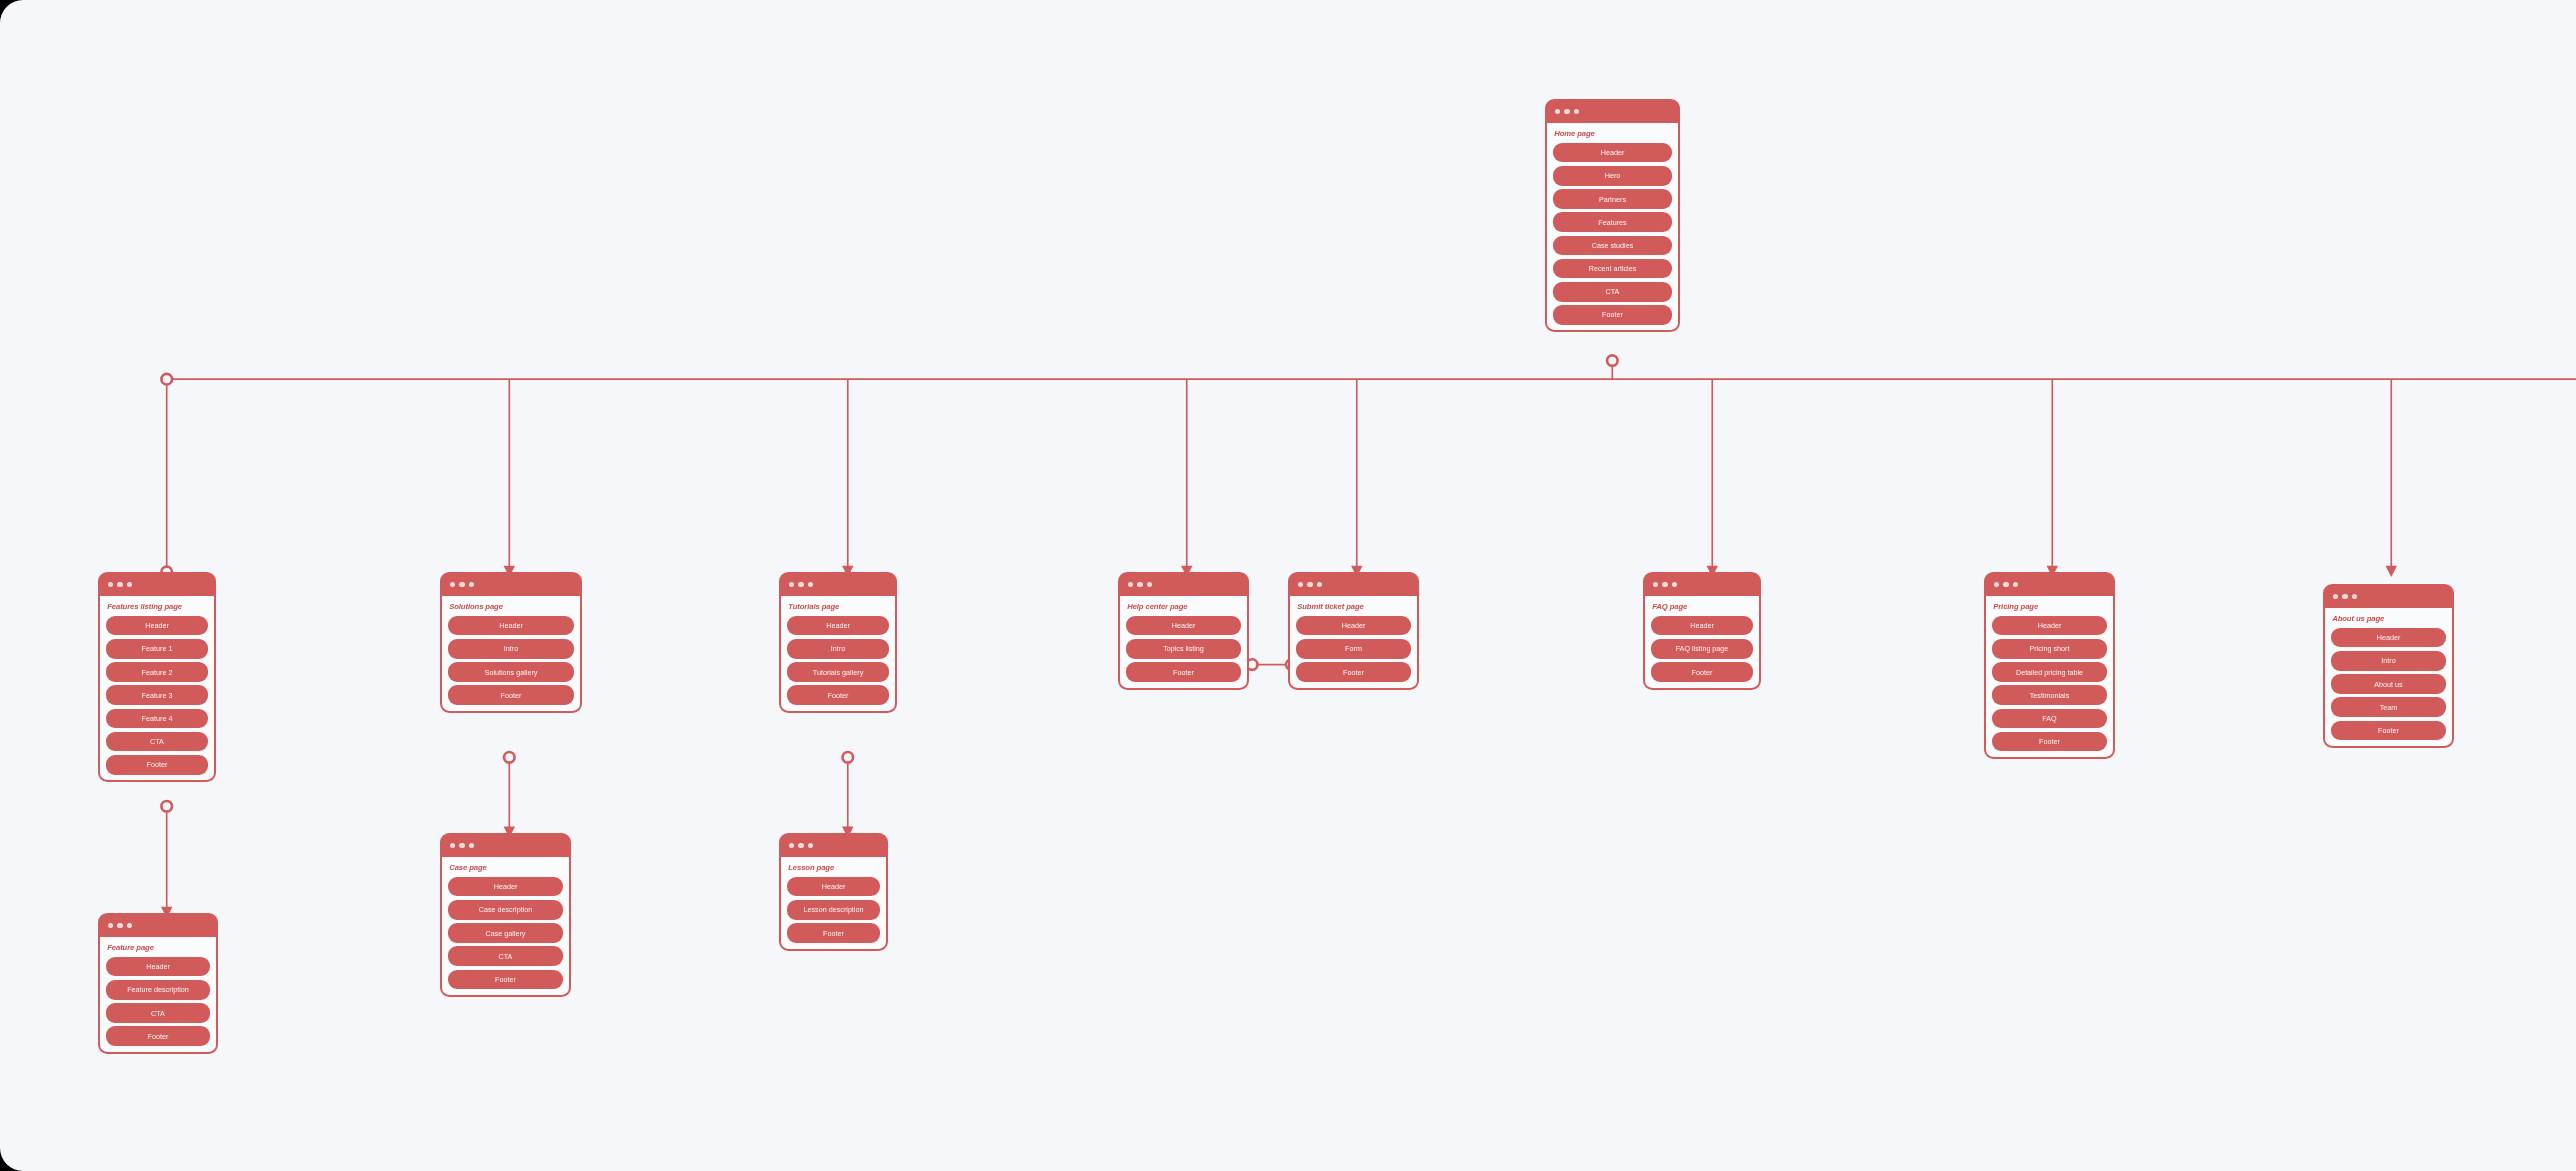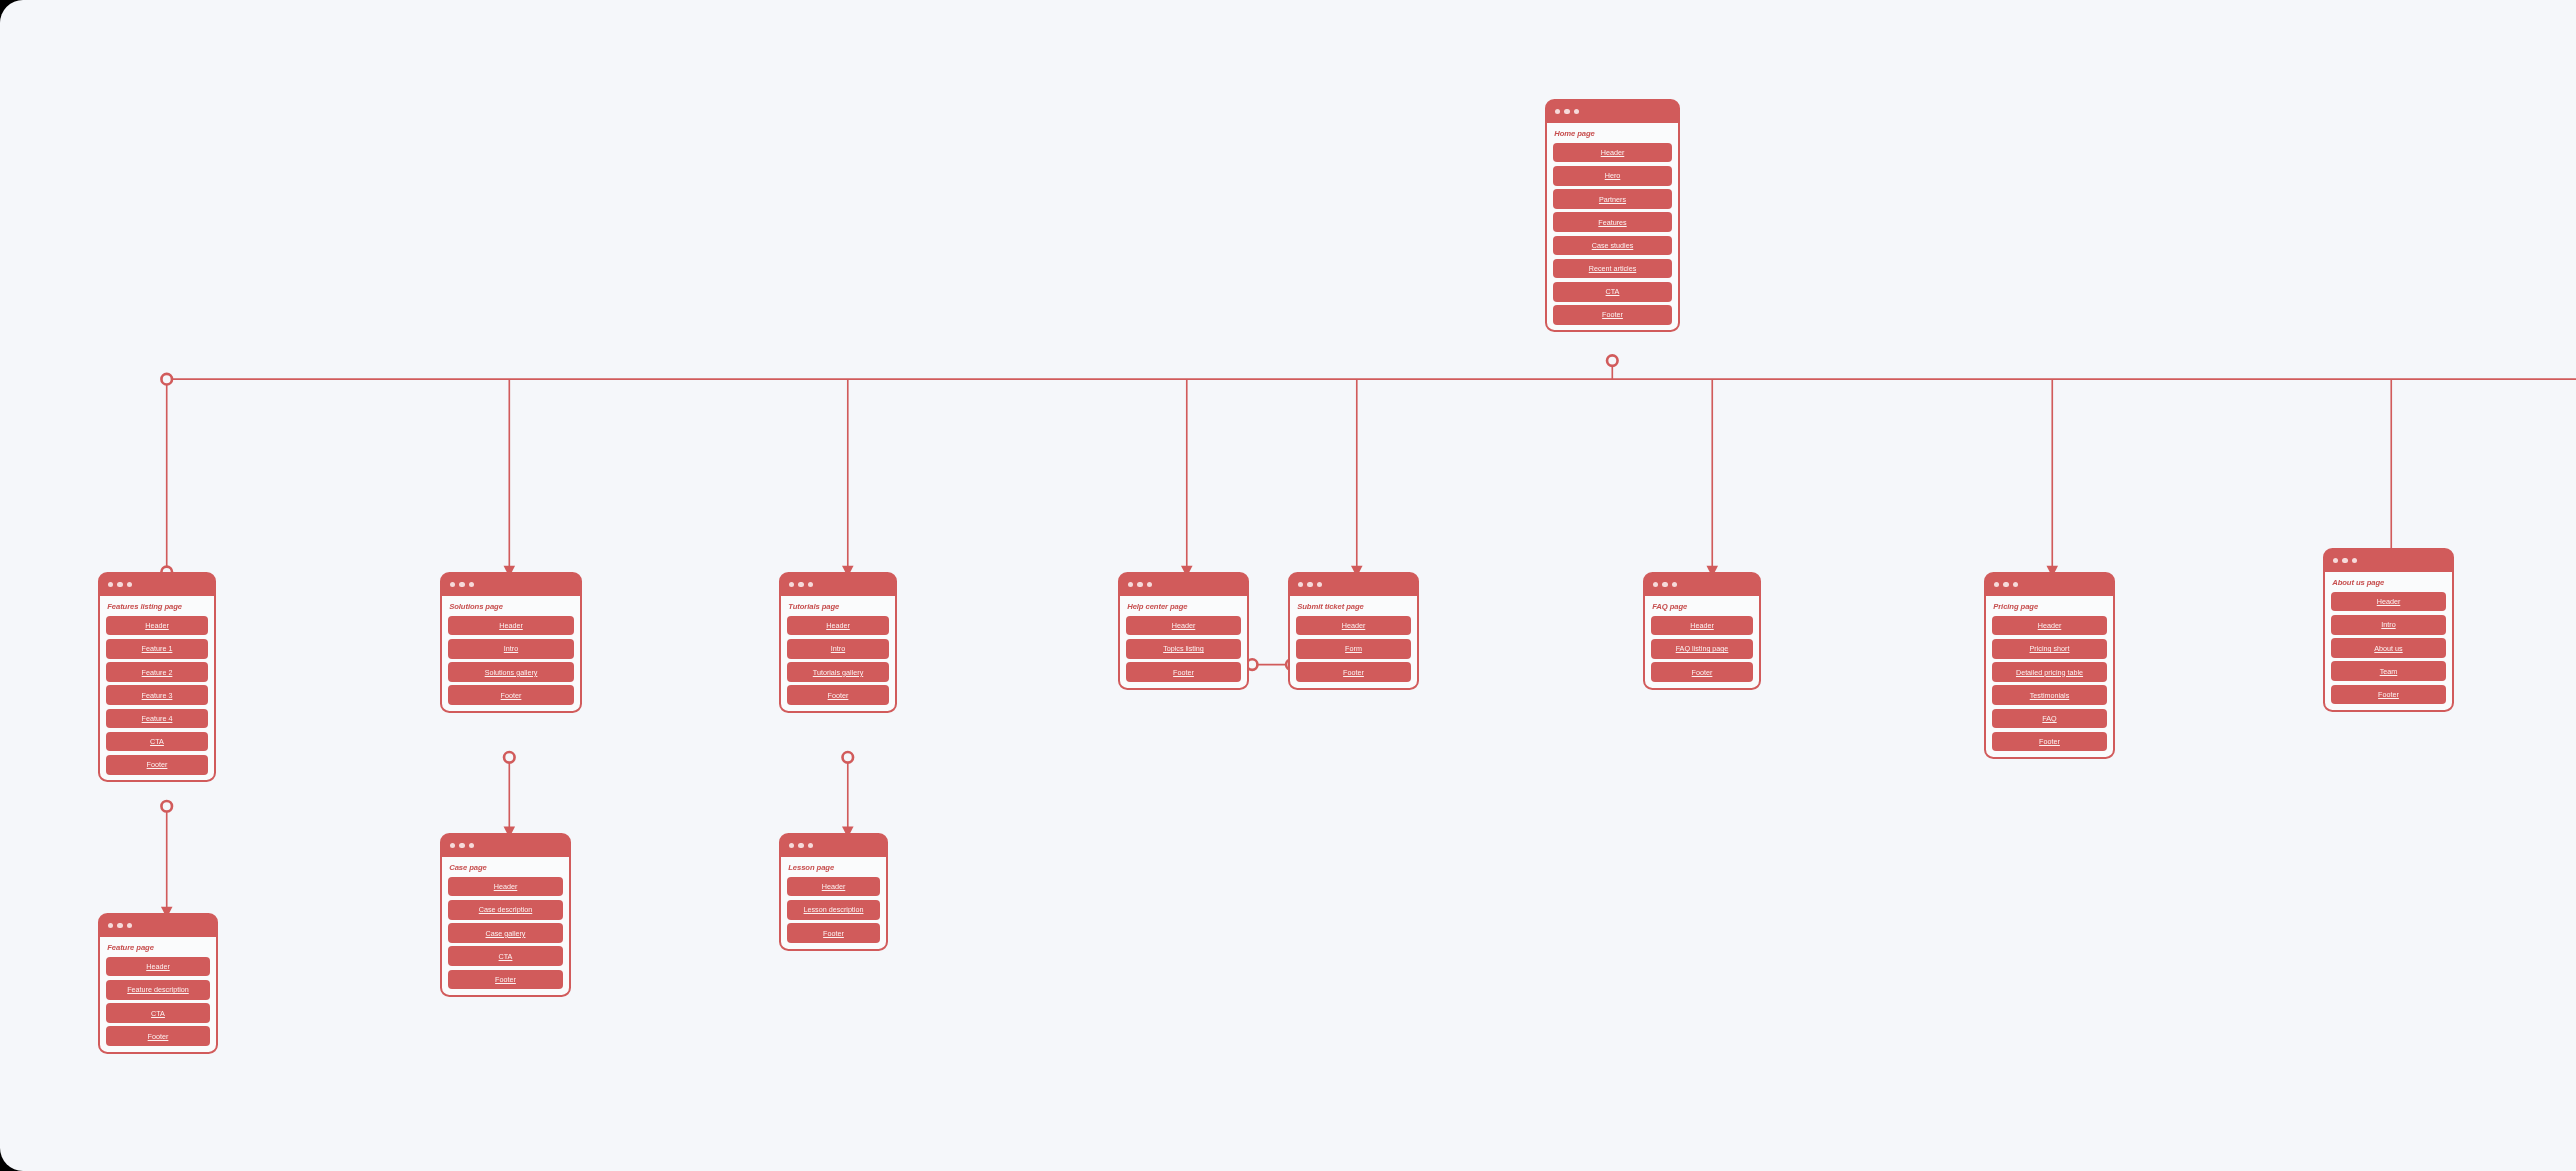--- a/index.html
+++ b/index.html
@@ -54,30 +54,29 @@
     color: #c74f4f;
     font-size: 7.7px;
     font-weight: bold;
     margin: 1.5px 0 4.6px 1.5px;
     letter-spacing: -0.1px;
     white-space: nowrap;
     font-style: italic;
   }
   .block {
     background: #d15b5b;
-    border-radius: 4px;
+    border-radius: 9px;
     height: 19.6px;
     margin-bottom: 3.6px;
     display: flex;
     align-items: center;
     justify-content: center;
     color: #fdf2f2;
     font-size: 7.2px;
     white-space: nowrap;
-    text-decoration: underline;
   }
   .block:last-child { margin-bottom: 0; }
 </style>
 </head>
 <body>
 
 <div id="canvas">
 
   <svg id="edges" viewBox="0 0 6284 2273" xmlns="http://www.w3.org/2000/svg">
     <defs>
@@ -278,21 +277,21 @@
       <div class="card-title">Pricing page</div>
       <div class="block">Header</div>
       <div class="block">Pricing short</div>
       <div class="block">Detailed pricing table</div>
       <div class="block">Testimonials</div>
       <div class="block">FAQ</div>
       <div class="block">Footer</div>
     </div>
   </div>
 
-  <div class="card" style="left:2323px;top:548px;width:131px;">
+  <div class="card" style="left:2323px;top:584px;width:131px;">
     <div class="card-titlebar">
       <span class="dot"></span>
       <span class="dot"></span>
       <span class="dot"></span>
     </div>
     <div class="card-body">
       <div class="card-title">About us page</div>
       <div class="block">Header</div>
       <div class="block">Intro</div>
       <div class="block">About us</div>

